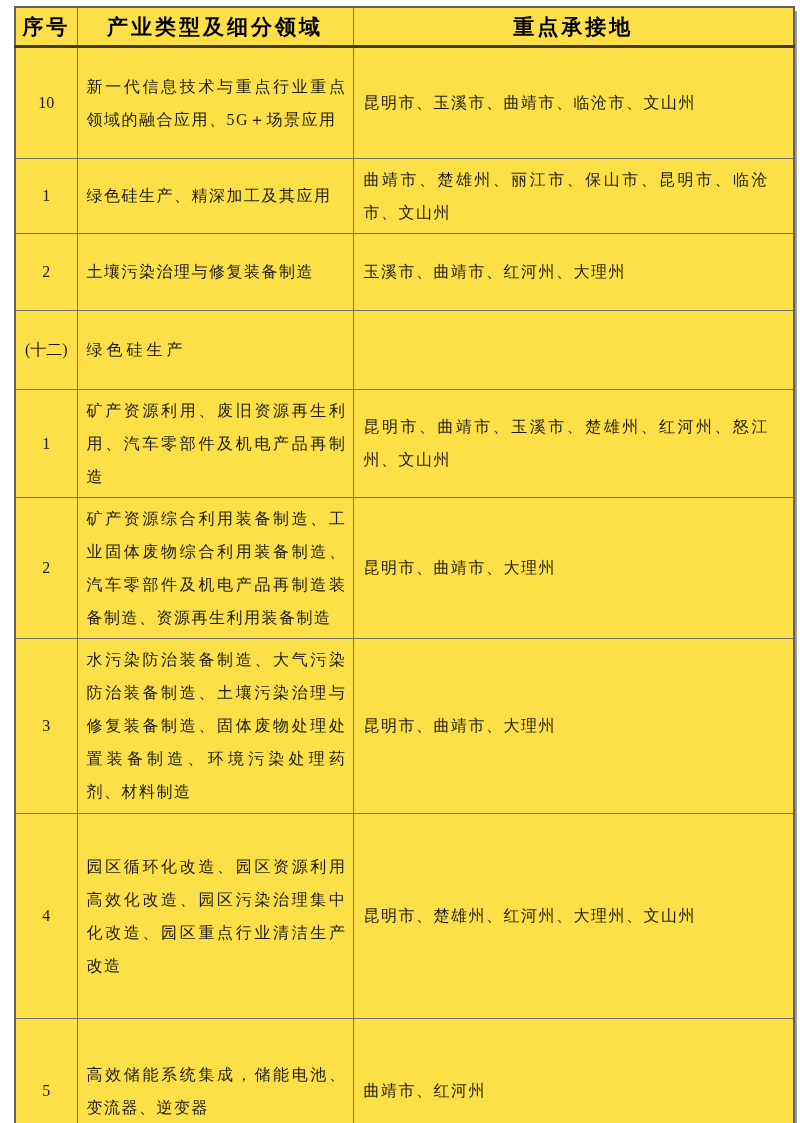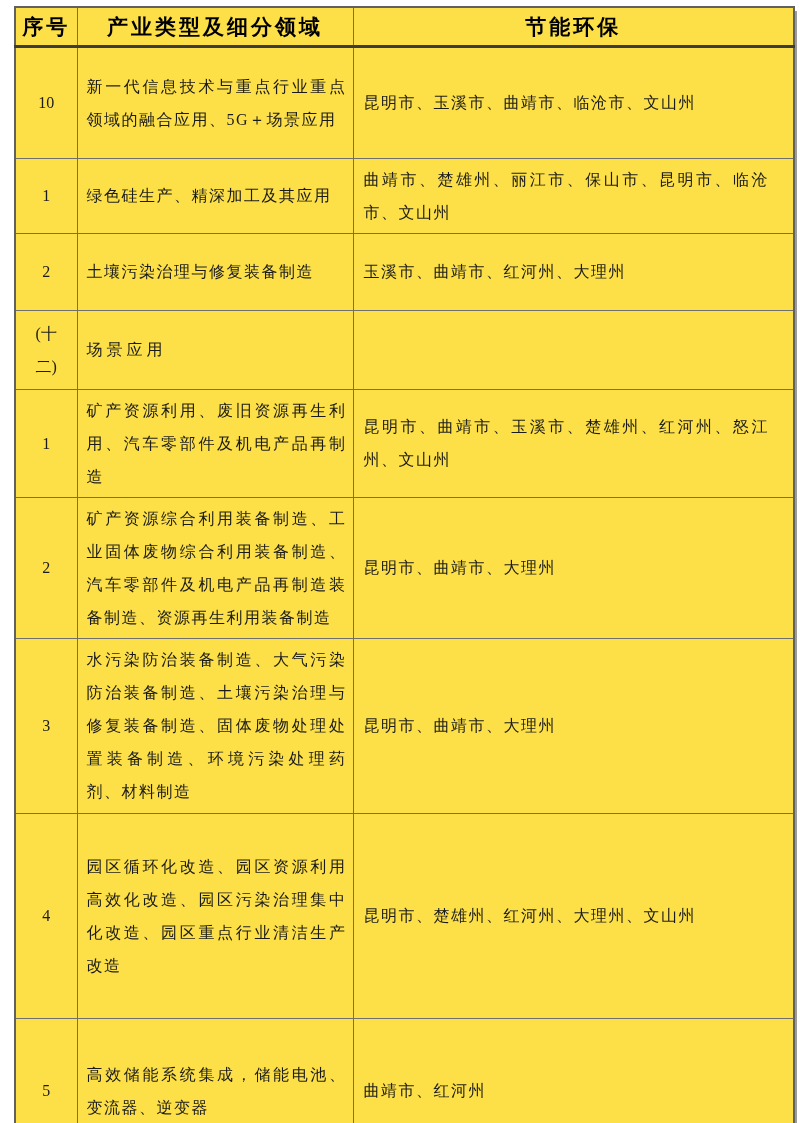--- a/index.html
+++ b/index.html
@@ -44,21 +44,21 @@
     font-weight: bold;
     font-size: 21px;
     text-align: center;
     letter-spacing: 3px;
     color: #000000;
     border-bottom: 3px solid #3c3c3c;
   }
 
   td.seq {
     text-align: center;
-    padding: 0 12px;
+    padding: 0 1px;
     letter-spacing: 0px;
   }
   td.ind {
     text-align: justify;
     text-align-last: left;
     padding: 4px 6px 4px 9px;
     letter-spacing: 1.5px;
   }
   td.loc {
     text-align: justify;
@@ -90,42 +90,42 @@
   <table class="doc-table">
     <colgroup>
       <col class="c-seq">
       <col class="c-ind">
       <col class="c-loc">
     </colgroup>
     <thead>
       <tr>
         <th>序号</th>
         <th>产业类型及细分领域</th>
-        <th>节能环保</th>
+        <th>重点承接地</th>
       </tr>
     </thead>
     <tbody id="rows">
         <tr>
           <td class="seq">10</td>
           <td class="ind">新一代信息技术与重点行业重点领域的融合应用、5G＋场景应用</td>
           <td class="loc">昆明市、玉溪市、曲靖市、临沧市、文山州</td>
         </tr>
         <tr>
           <td class="seq">1</td>
           <td class="ind">绿色硅生产、精深加工及其应用</td>
           <td class="loc">曲靖市、楚雄州、丽江市、保山市、昆明市、临沧市、文山州</td>
         </tr>
         <tr>
           <td class="seq">2</td>
           <td class="ind">土壤污染治理与修复装备制造</td>
           <td class="loc">玉溪市、曲靖市、红河州、大理州</td>
         </tr>
         <tr class="section">
           <td class="seq">(十二)</td>
-          <td class="ind">场景应用</td>
+          <td class="ind">绿色硅生产</td>
           <td class="loc"></td>
         </tr>
         <tr>
           <td class="seq">1</td>
           <td class="ind">矿产资源利用、废旧资源再生利用、汽车零部件及机电产品再制造</td>
           <td class="loc">昆明市、曲靖市、玉溪市、楚雄州、红河州、怒江州、文山州</td>
         </tr>
         <tr>
           <td class="seq">2</td>
           <td class="ind">矿产资源综合利用装备制造、工业固体废物综合利用装备制造、汽车零部件及机电产品再制造装备制造、资源再生利用装备制造</td>

